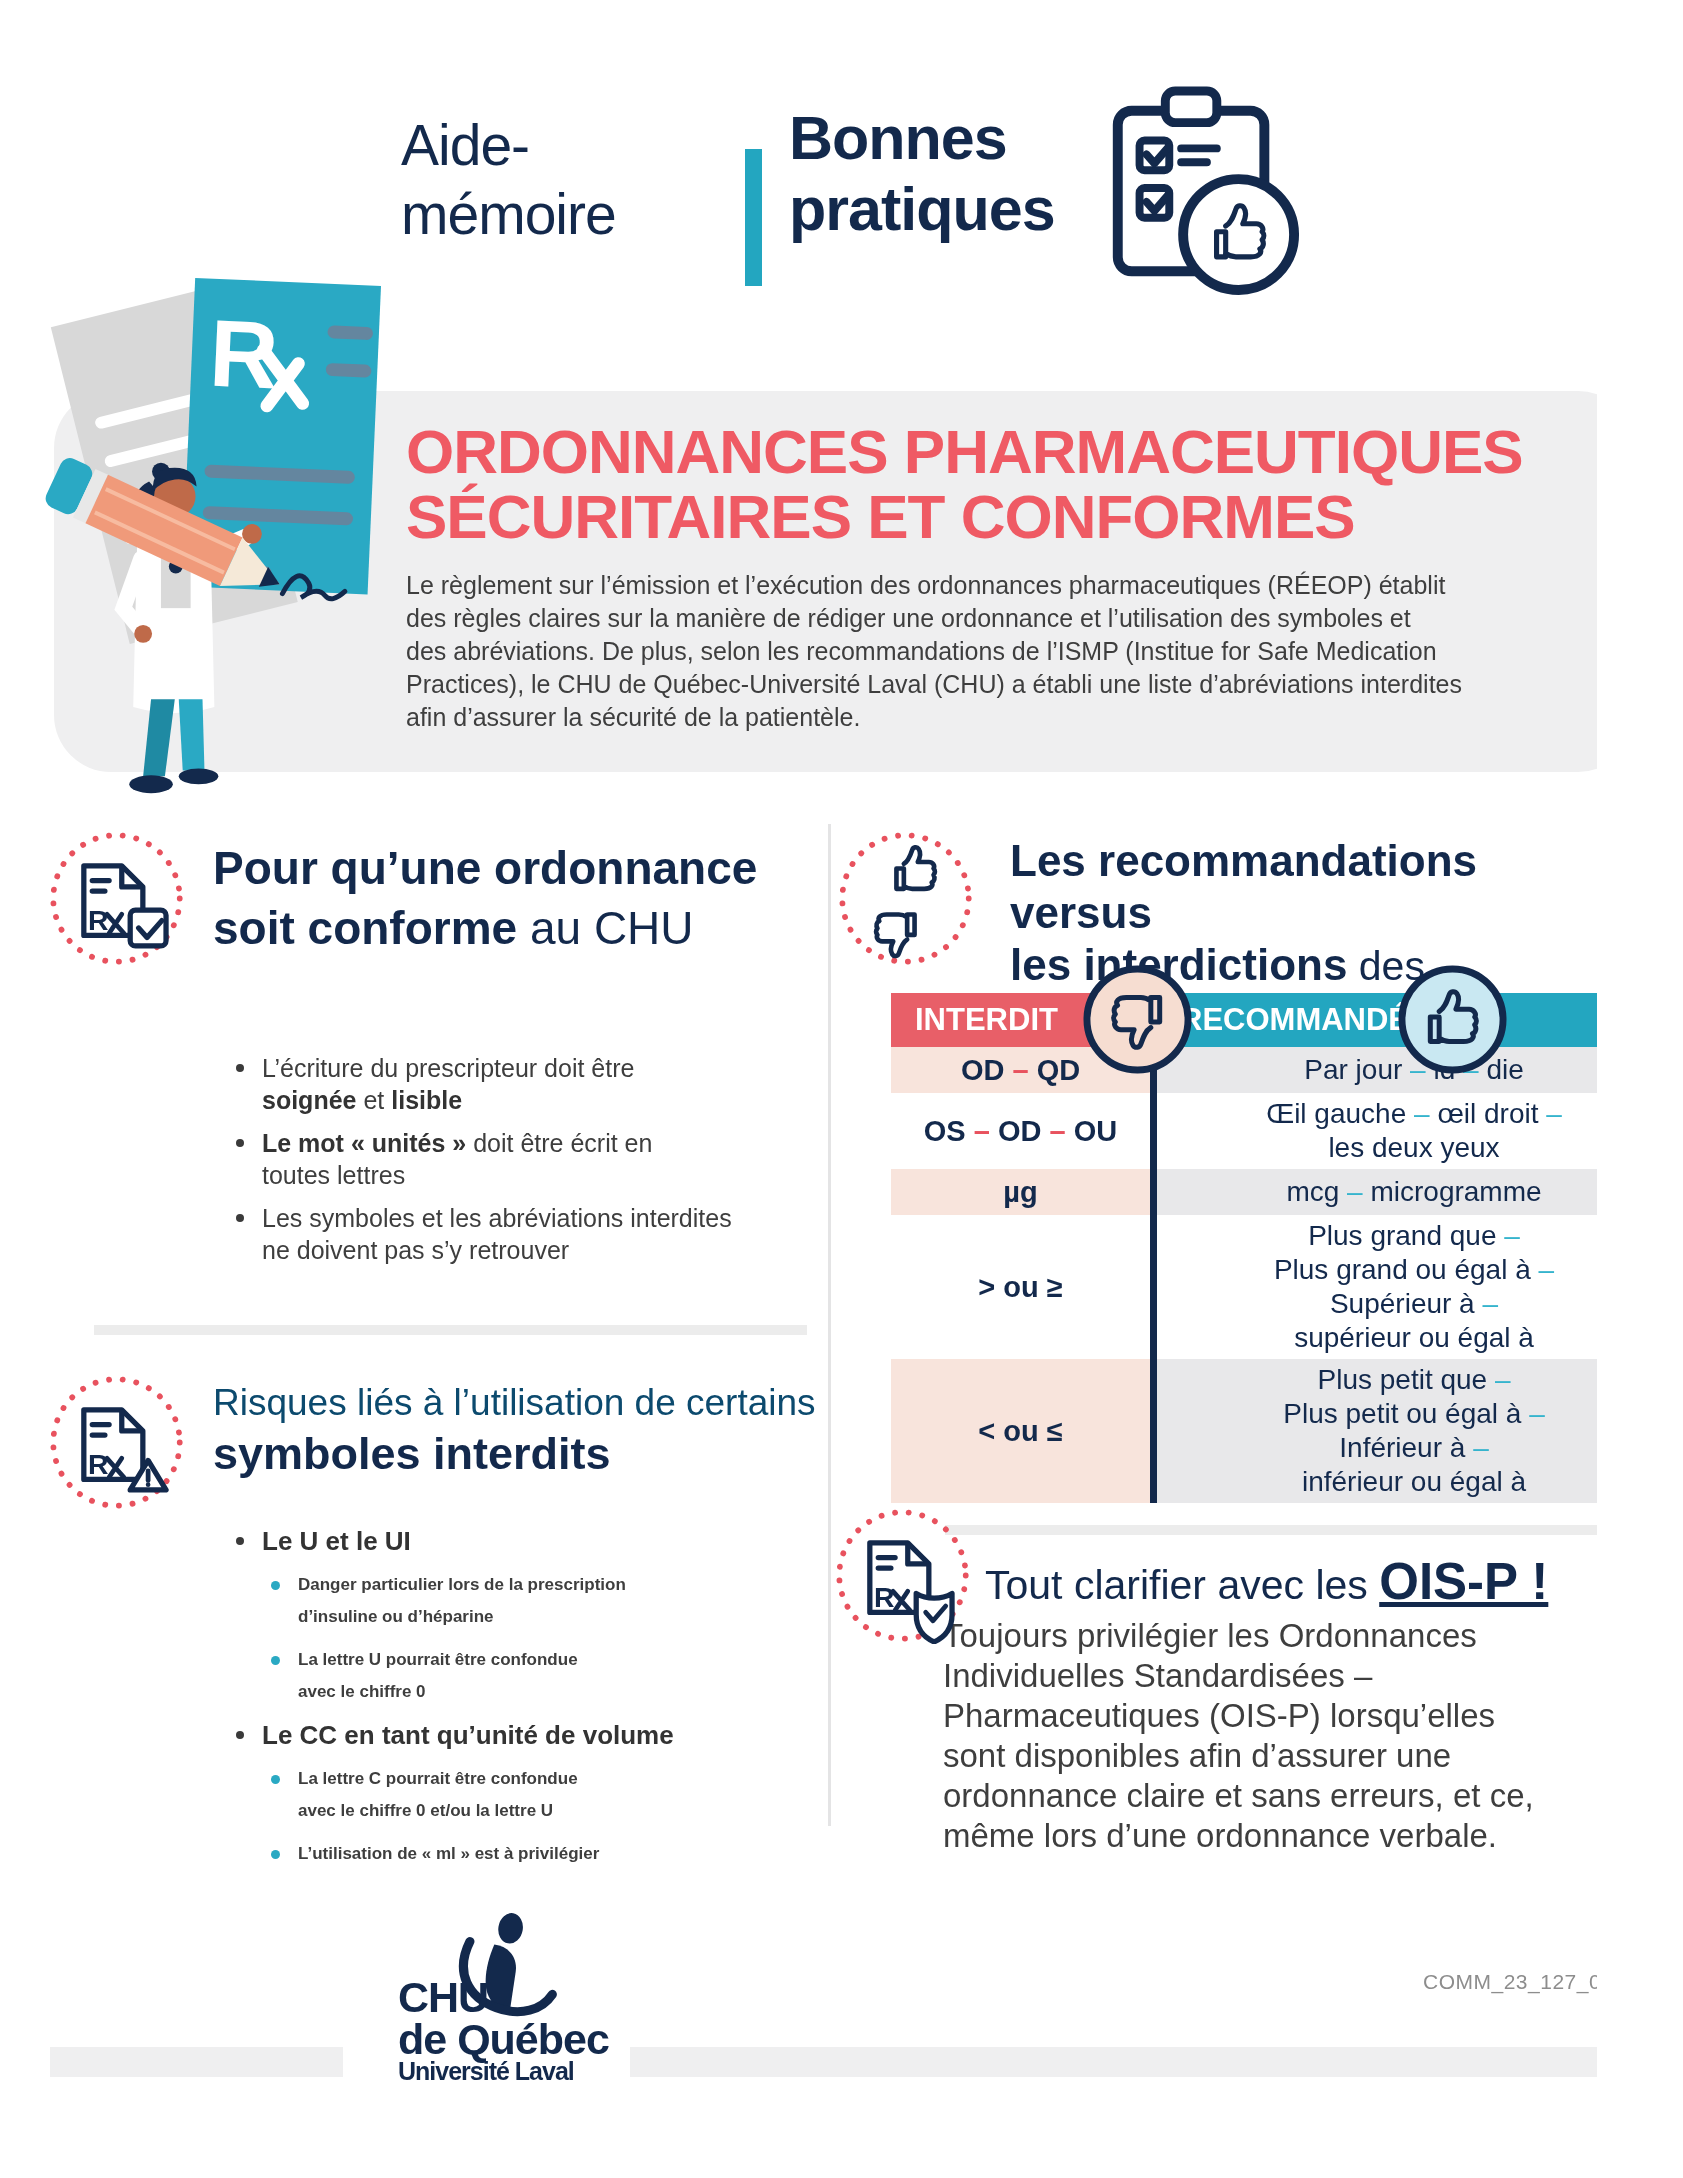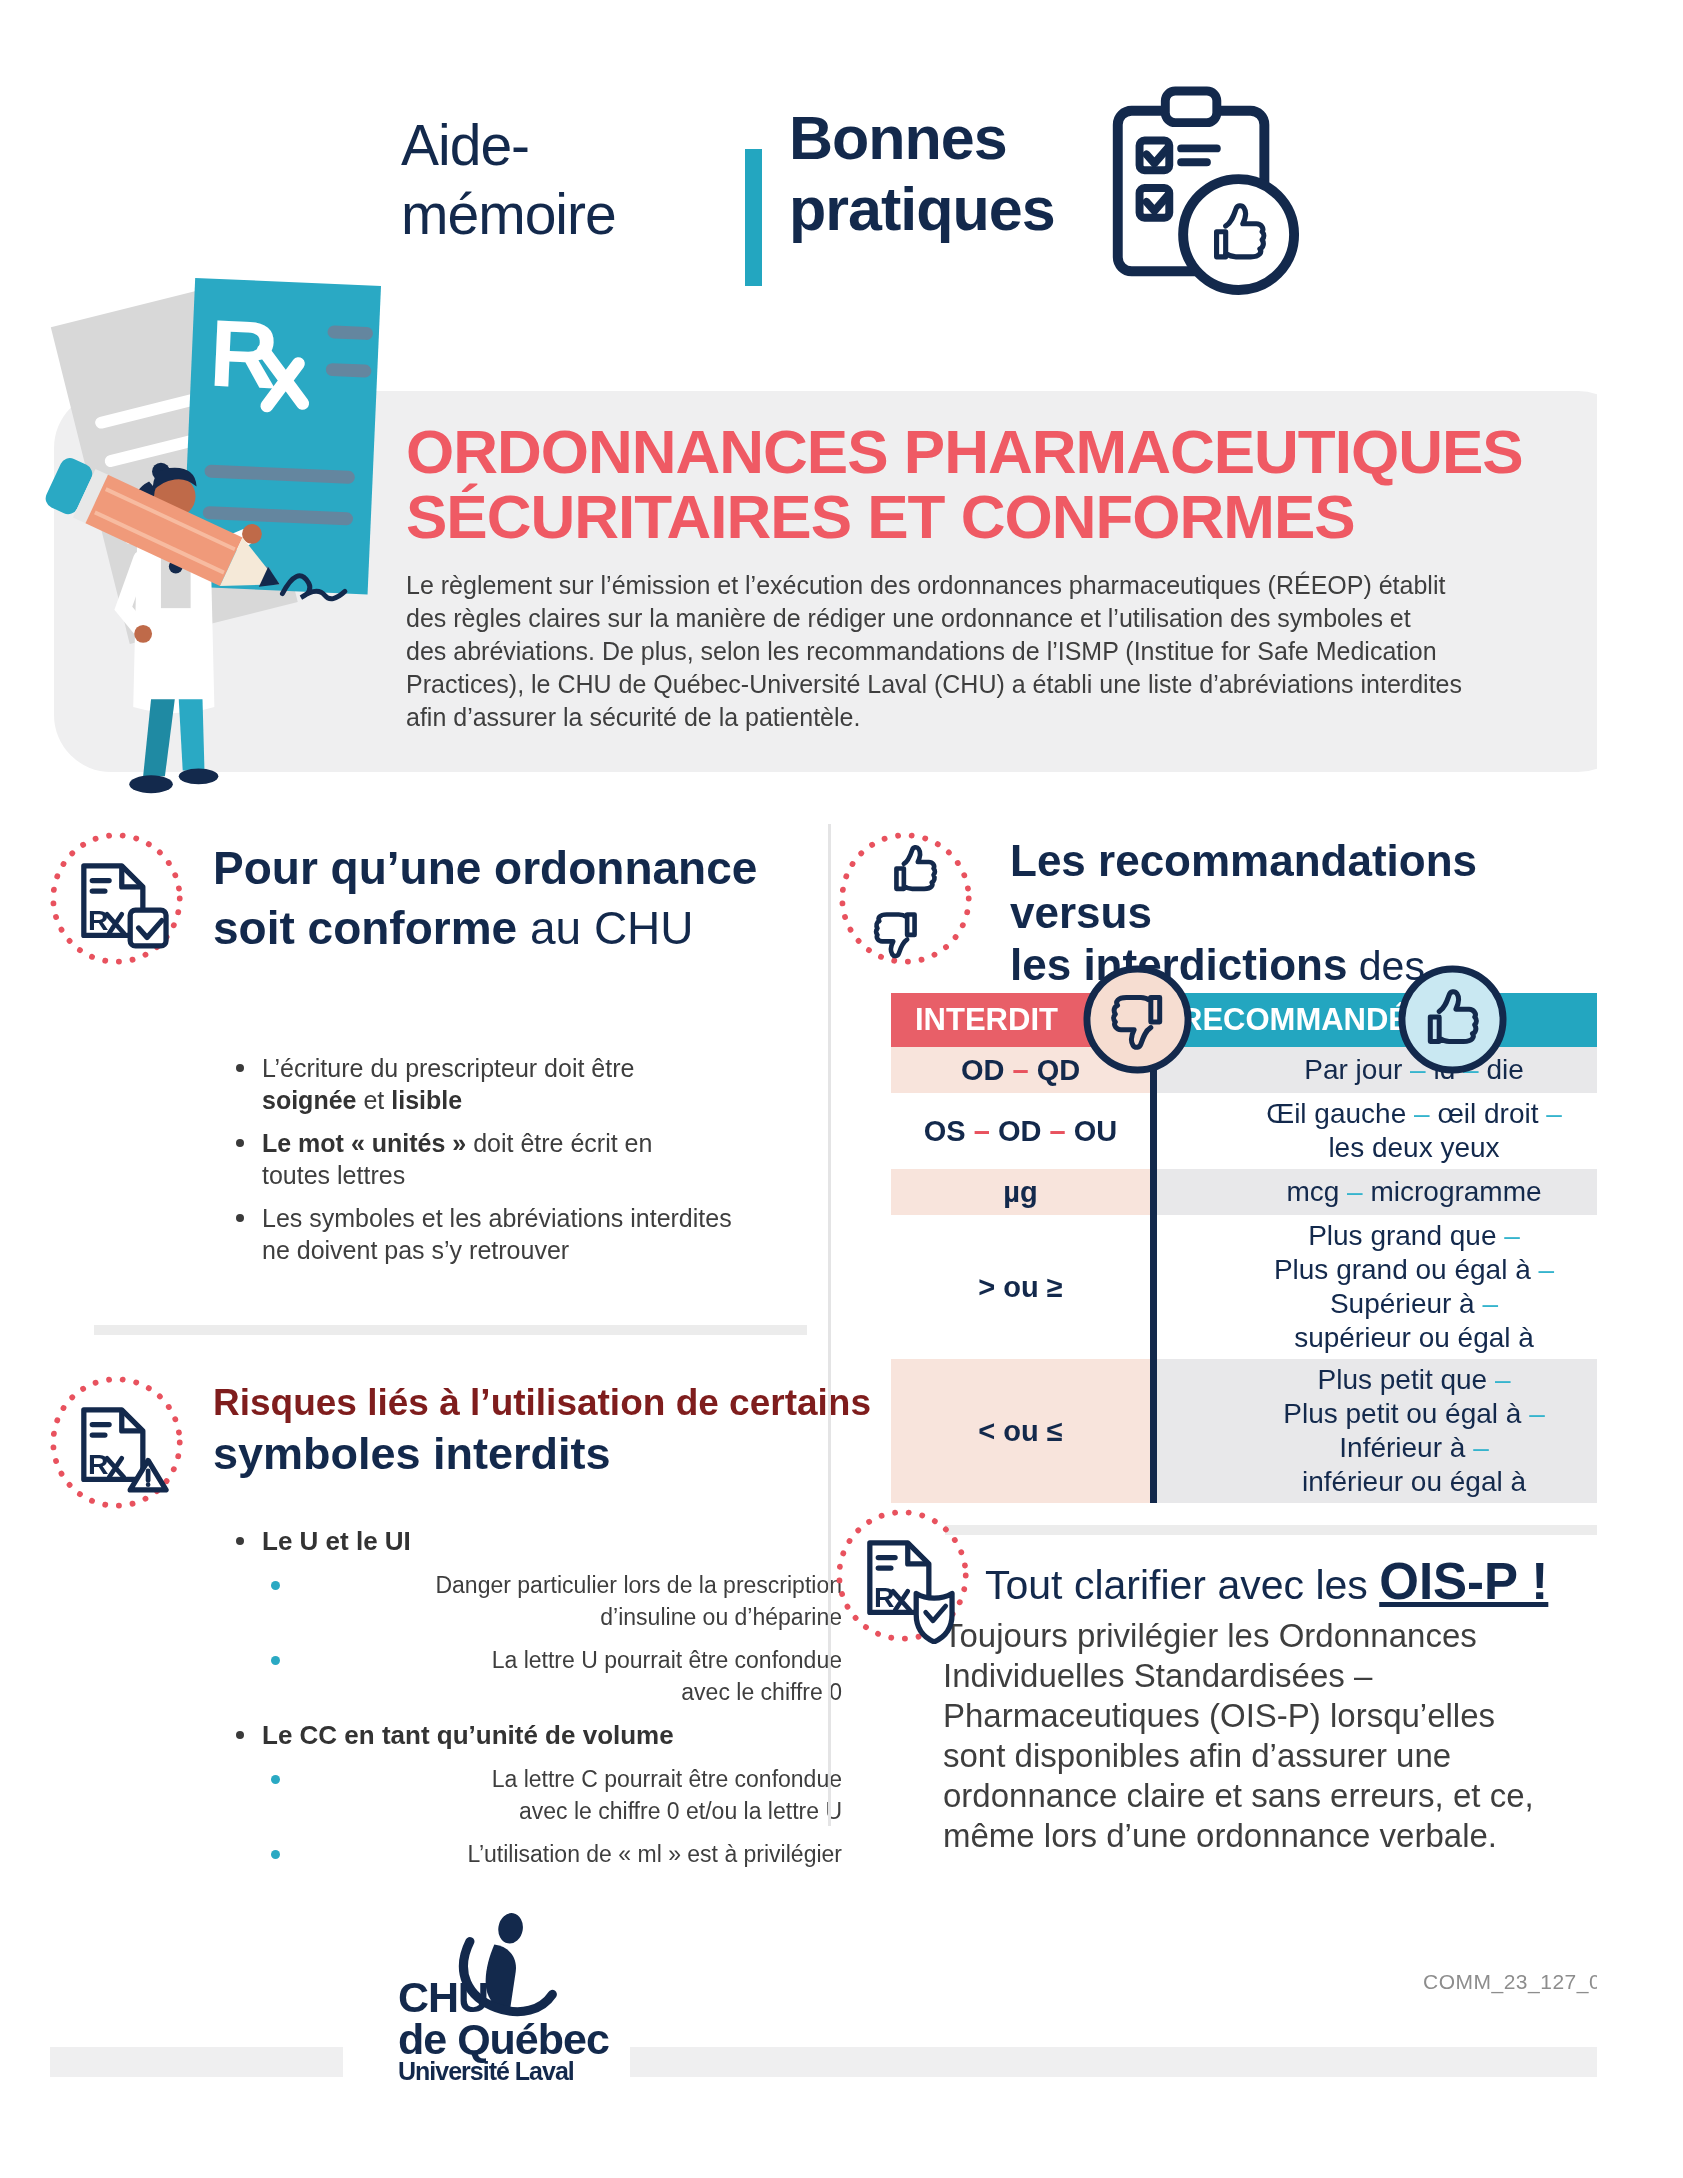--- a/index.html
+++ b/index.html
@@ -11,33 +11,33 @@
   .tealbar{left:745px;top:149px;width:17px;height:137px;background:#23a6c0;}
   .brand{left:789px;top:103px;font-size:61px;line-height:71px;font-weight:800;color:#13294c;letter-spacing:-1px;}
   
   .panel{left:54px;top:391px;width:1581px;height:381px;background:#efeff0;border-radius:57px;}
   .hero-title{left:406px;top:419px;font-size:62px;line-height:65px;font-weight:800;color:#ef5a64;letter-spacing:-1px;}
   .hero-intro{left:406px;top:569px;width:1238px;font-size:25px;line-height:33px;color:#3e3e3e;}
   
   .h1{font-size:46px;line-height:60px;color:#13294c;}
   .h1 b{font-weight:800;}
   .h1 .reg{font-weight:400;}
-  .h2a{font-size:37px;line-height:50px;font-weight:700;color:#7f1d1d;}
+  .h2a{font-size:37px;line-height:50px;font-weight:400;color:#0c4a6e;}
   .h2b{font-size:45px;line-height:51px;font-weight:800;color:#13294c;}
   .h3{font-size:44px;line-height:52px;color:#13294c;}
   .h3 b{font-weight:800;}
   .h3 .reg2{font-weight:400;font-size:41px;}
   
   .blist{list-style:none;margin:0;padding:0;}
   .blist>li{position:relative;padding-left:34px;margin-bottom:11px;font-size:25px;line-height:32px;color:#3e3e3e;}
   .blist>li::before{content:"";position:absolute;left:8px;top:12px;width:8px;height:8px;border-radius:50%;background:#3a3a3a;}
   .blist b{color:#333333;}
   .blist .red{color:#ef5a64;}
   .sub{list-style:none;margin:12px 0 0 0;padding:0;}
-  .sub>li{position:relative;padding-left:36px;margin-bottom:11px;font-size:23px;line-height:32px;color:#3e3e3e;font-weight:400;text-align:right;}
+  .sub>li{position:relative;padding-left:36px;margin-bottom:11px;font-size:17px;line-height:32px;color:#3e3e3e;font-weight:700;}
   .sub>li::before{content:"";position:absolute;left:9px;top:12px;width:9px;height:9px;border-radius:50%;background:#2aa9c3;}
   .tt>b{font-size:26px;}
   
   .hdiv{background:#ececec;height:10px;}
   .vdiv{left:828px;top:824px;width:3px;height:1002px;background:#e4e4e5;}
   
   .abtable{left:891px;top:993px;width:780px;}
   .thead{position:relative;display:flex;height:54px;}
   .th-l{width:259px;background:#e85f68;color:#ffffff;font-weight:700;font-size:31px;display:flex;align-items:center;padding-left:24px;box-sizing:border-box;}
   .th-r{flex:1;background:#23a6c0;color:#ffffff;font-weight:700;font-size:31px;display:flex;align-items:center;padding-left:30px;box-sizing:border-box;}

